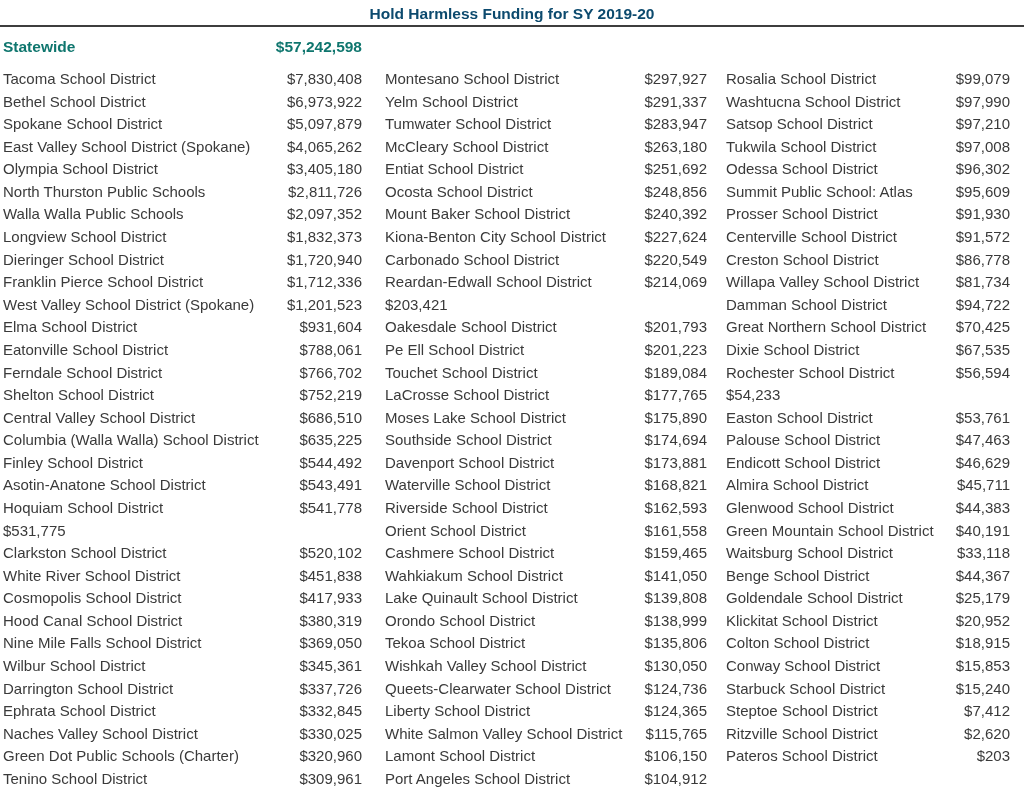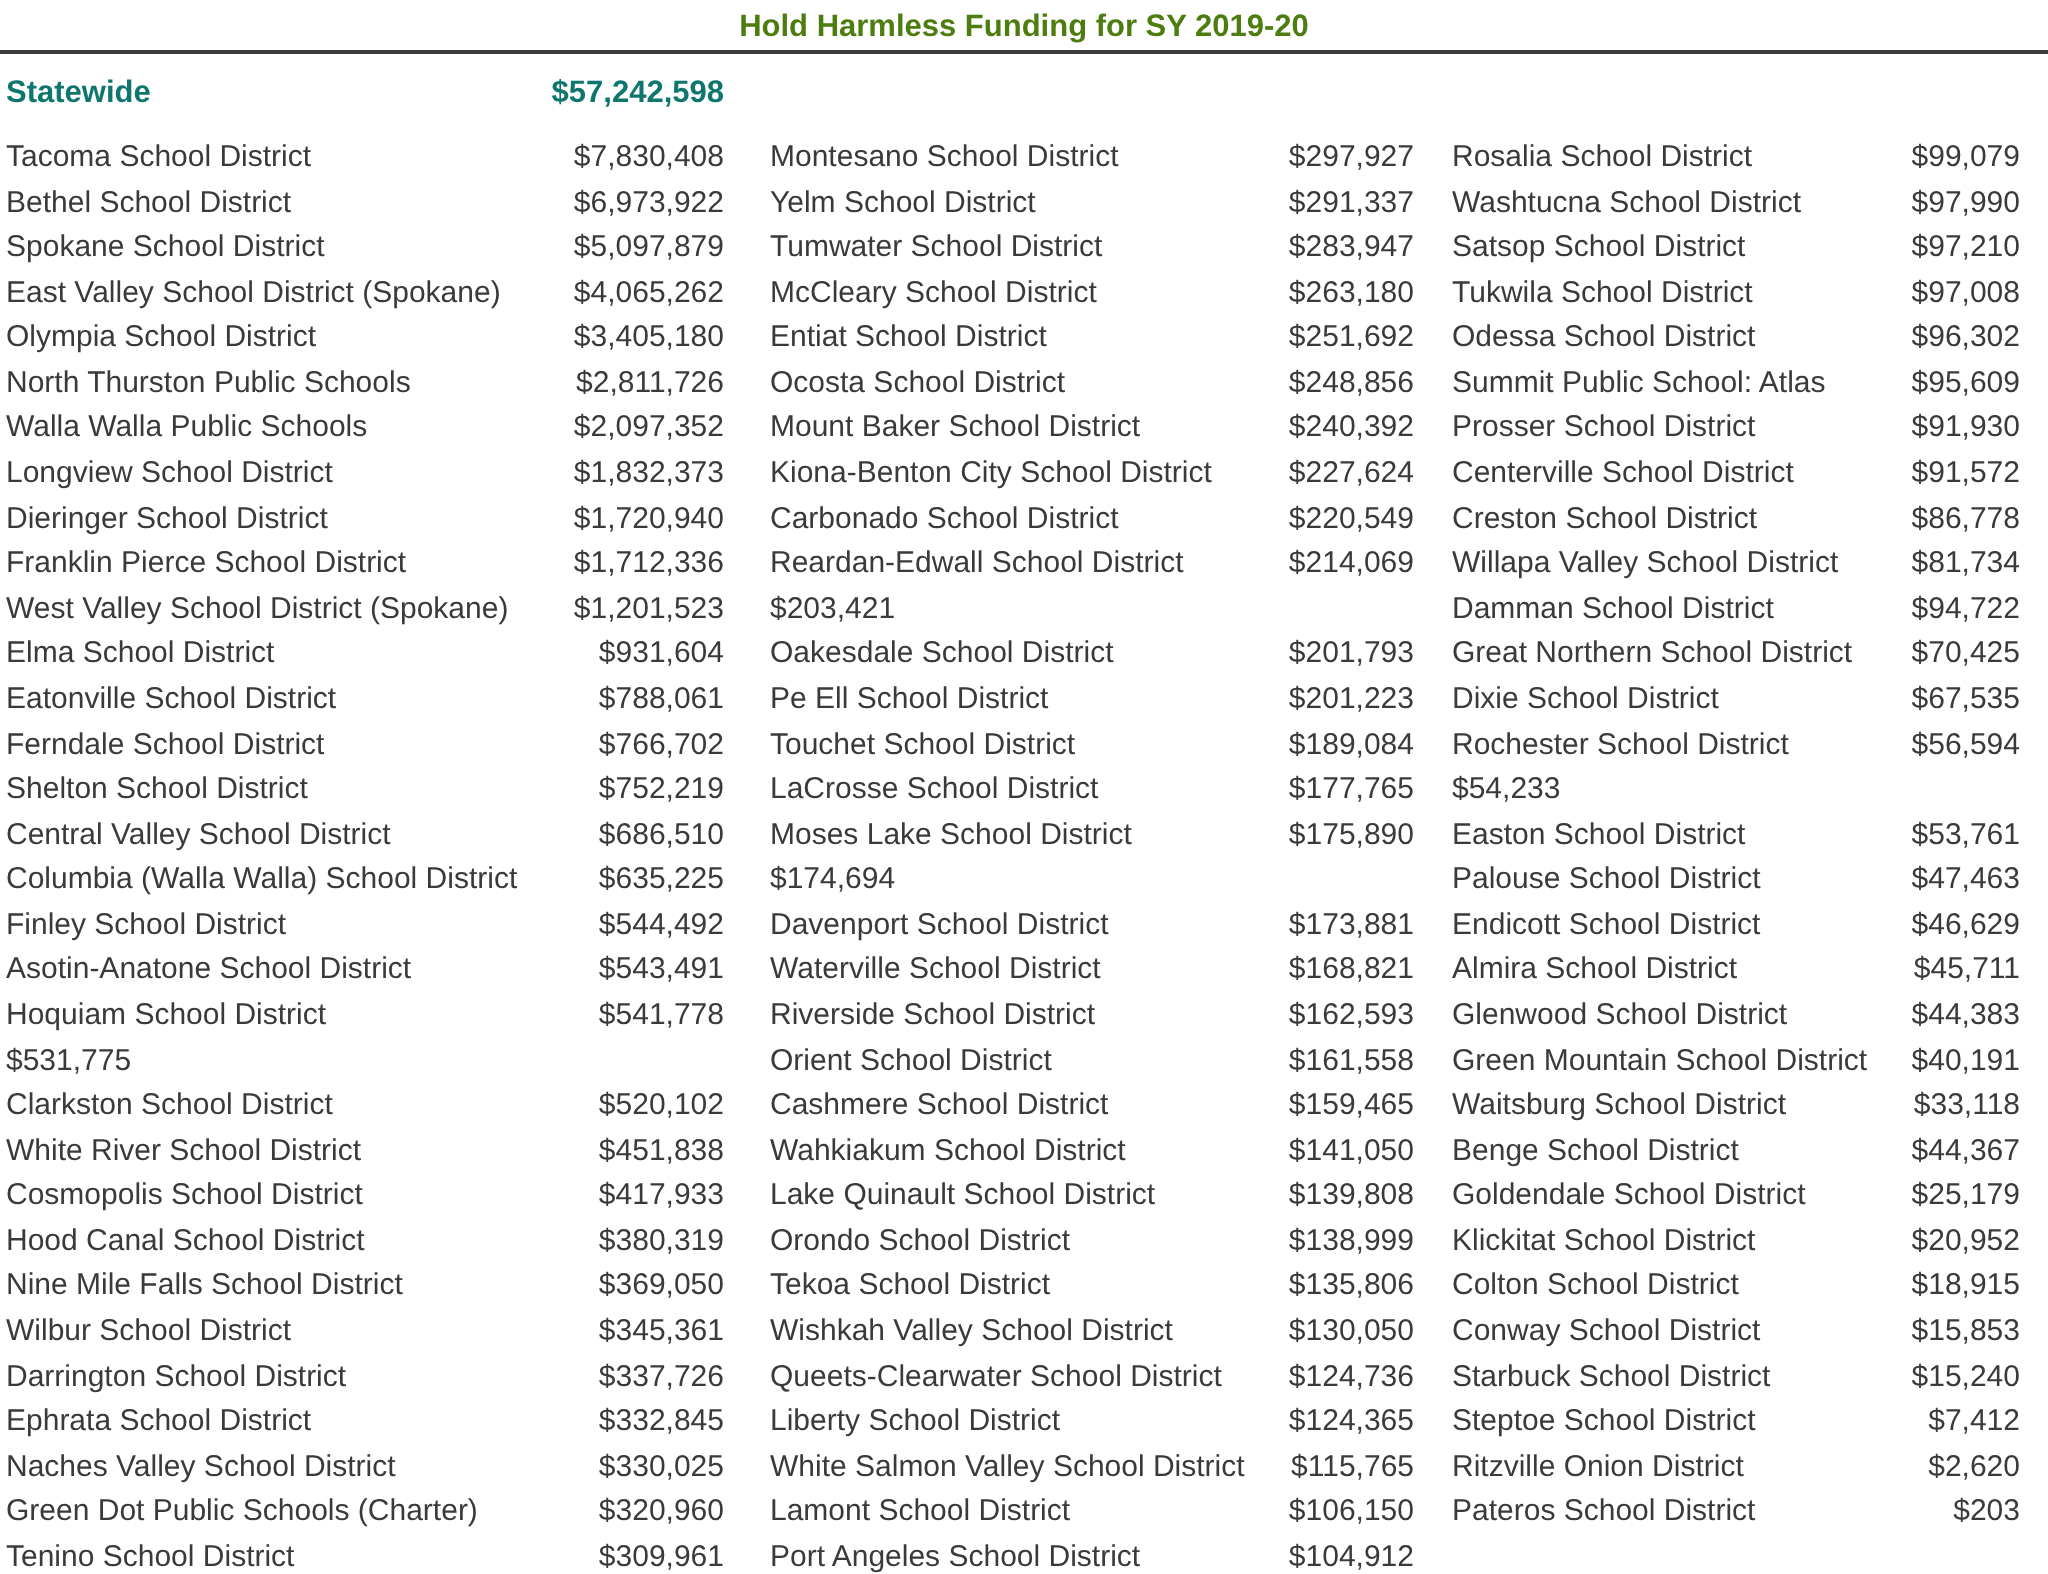--- a/index.html
+++ b/index.html
@@ -10,21 +10,21 @@
   body {
     width: 1024px;
     height: 787px;
     overflow: hidden;
     font-family: "Liberation Sans", sans-serif;
     color: #3a3a3a;
   }
   .doc-title {
     text-align: center;
     font-weight: bold;
-    color: #4d7c0f;
+    color: #0c4a6e;
     font-size: 15.5px;
     line-height: 19px;
     padding-top: 4px;
     height: 19px;
     letter-spacing: 0;
   }
   .title-rule {
     border: none;
     border-top: 2px solid #3d3d3d;
     margin: 2px 0 0 0;
@@ -260,20 +260,21 @@
       </div>
       <div class="row">
         <span class="district">LaCrosse School District</span>
         <span class="amount">$177,765</span>
       </div>
       <div class="row">
         <span class="district">Moses Lake School District</span>
         <span class="amount">$175,890</span>
       </div>
       <div class="row">
+        <span class="district">Southside School District</span>
         <span class="amount">$174,694</span>
       </div>
       <div class="row">
         <span class="district">Davenport School District</span>
         <span class="amount">$173,881</span>
       </div>
       <div class="row">
         <span class="district">Waterville School District</span>
         <span class="amount">$168,821</span>
       </div>
@@ -440,21 +441,21 @@
       </div>
       <div class="row">
         <span class="district">Starbuck School District</span>
         <span class="amount">$15,240</span>
       </div>
       <div class="row">
         <span class="district">Steptoe School District</span>
         <span class="amount">$7,412</span>
       </div>
       <div class="row">
-        <span class="district">Ritzville Onion District</span>
+        <span class="district">Ritzville School District</span>
         <span class="amount">$2,620</span>
       </div>
       <div class="row">
         <span class="district">Pateros School District</span>
         <span class="amount">$203</span>
       </div>
     </div>
 </div>
 
 </body></html>

